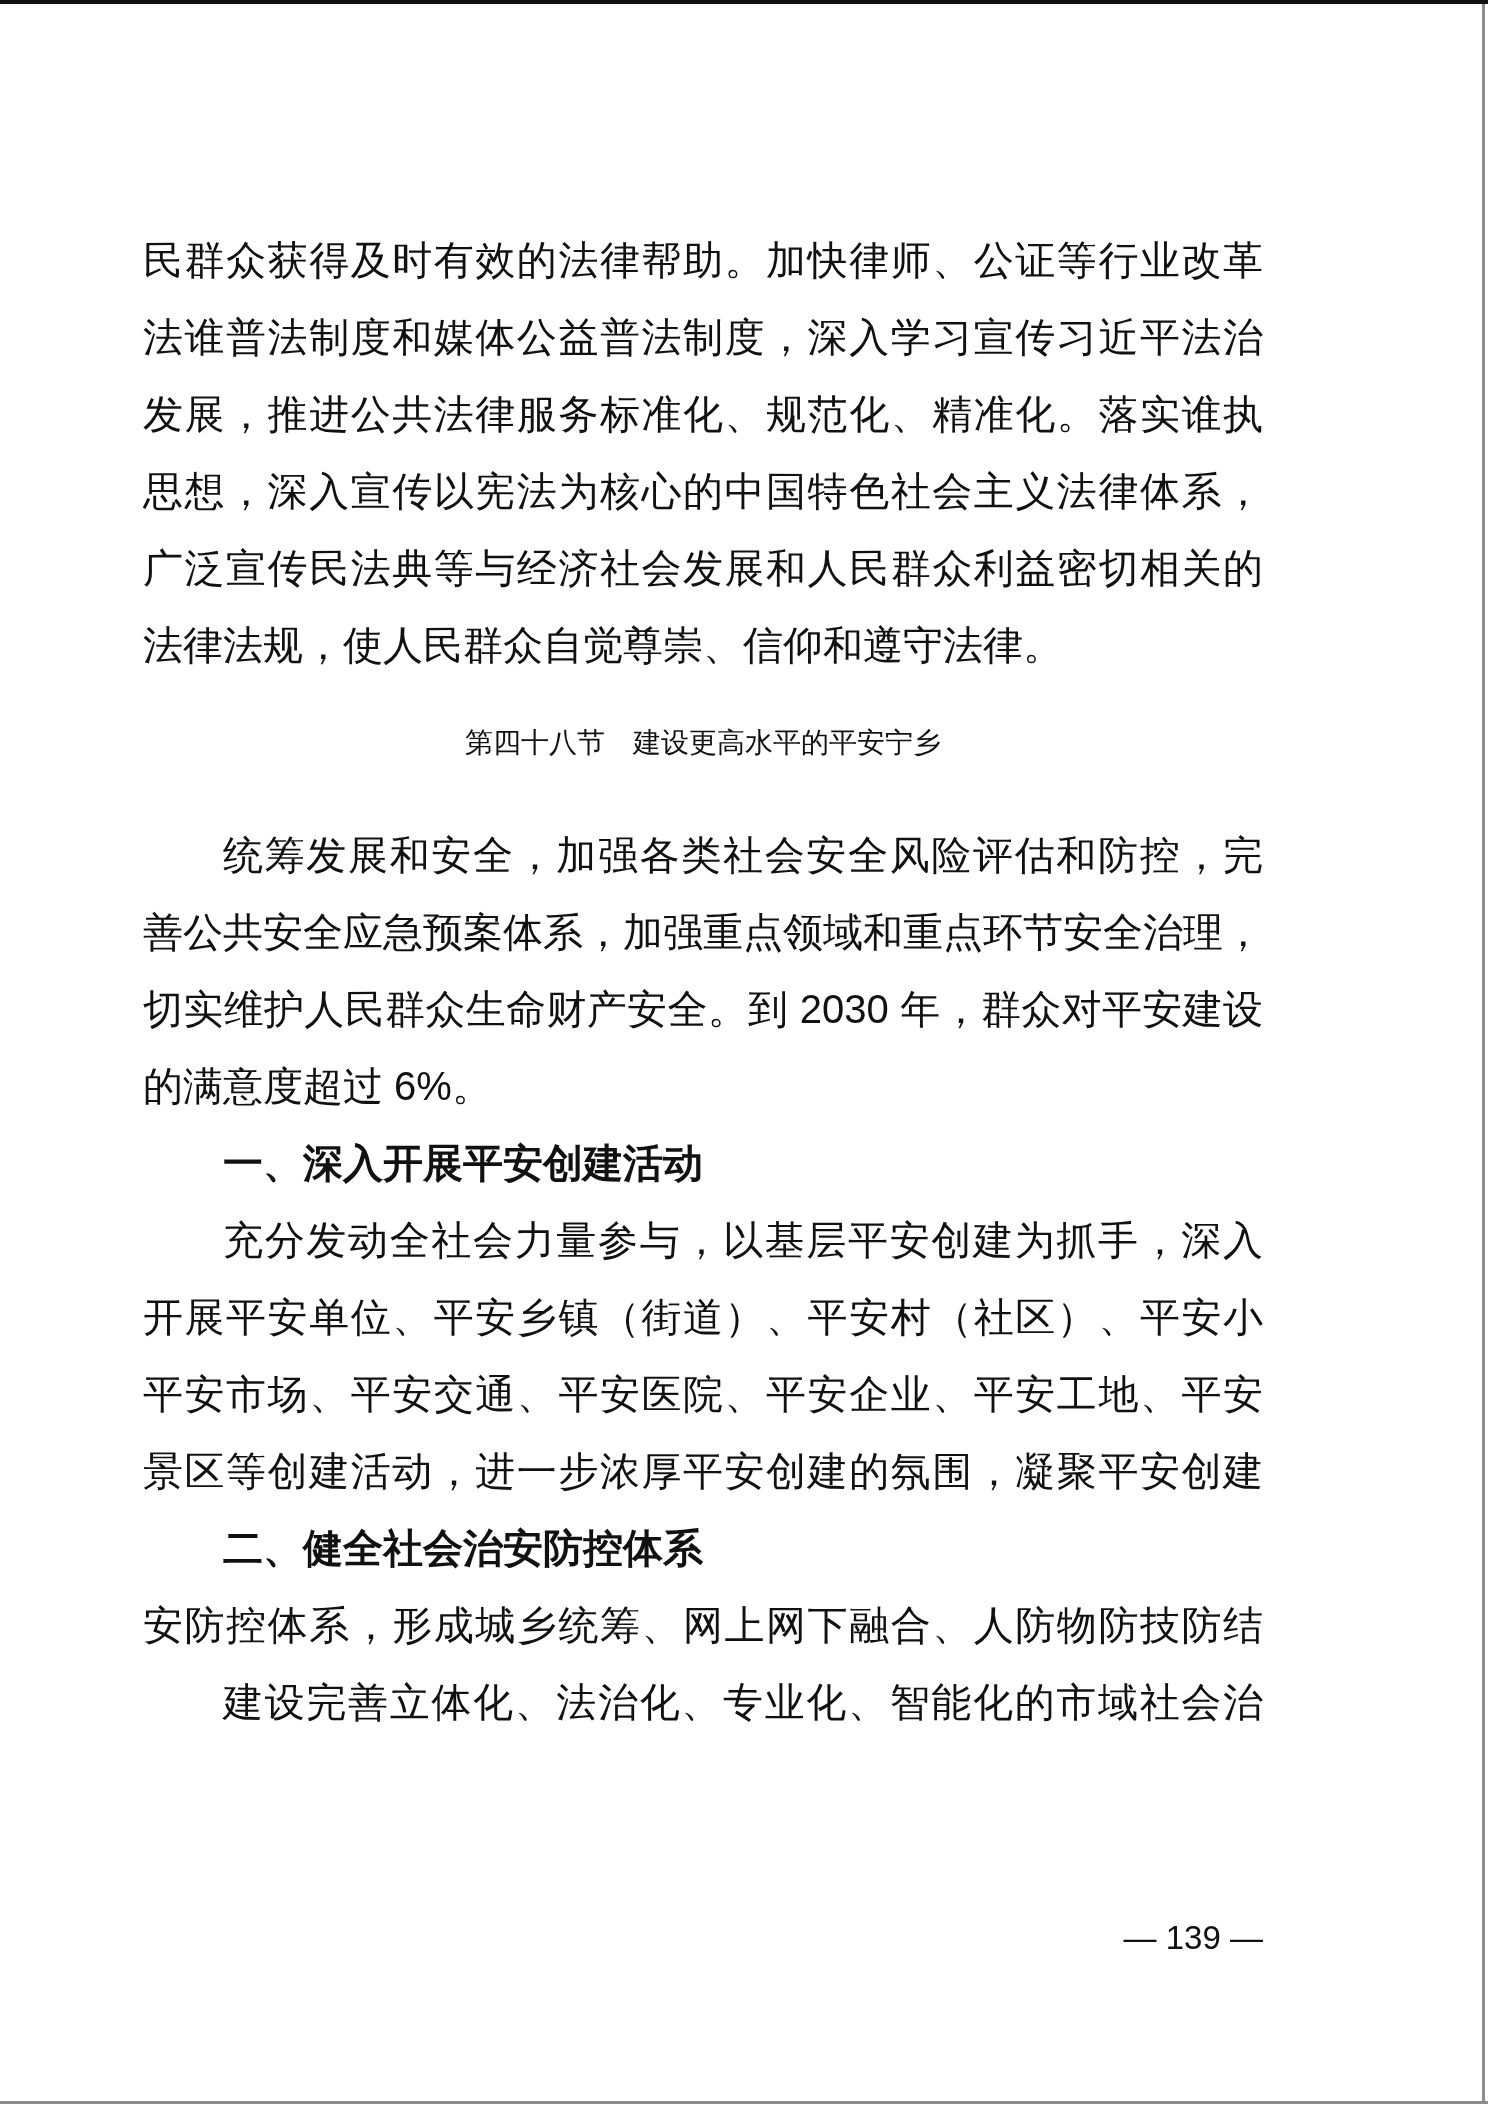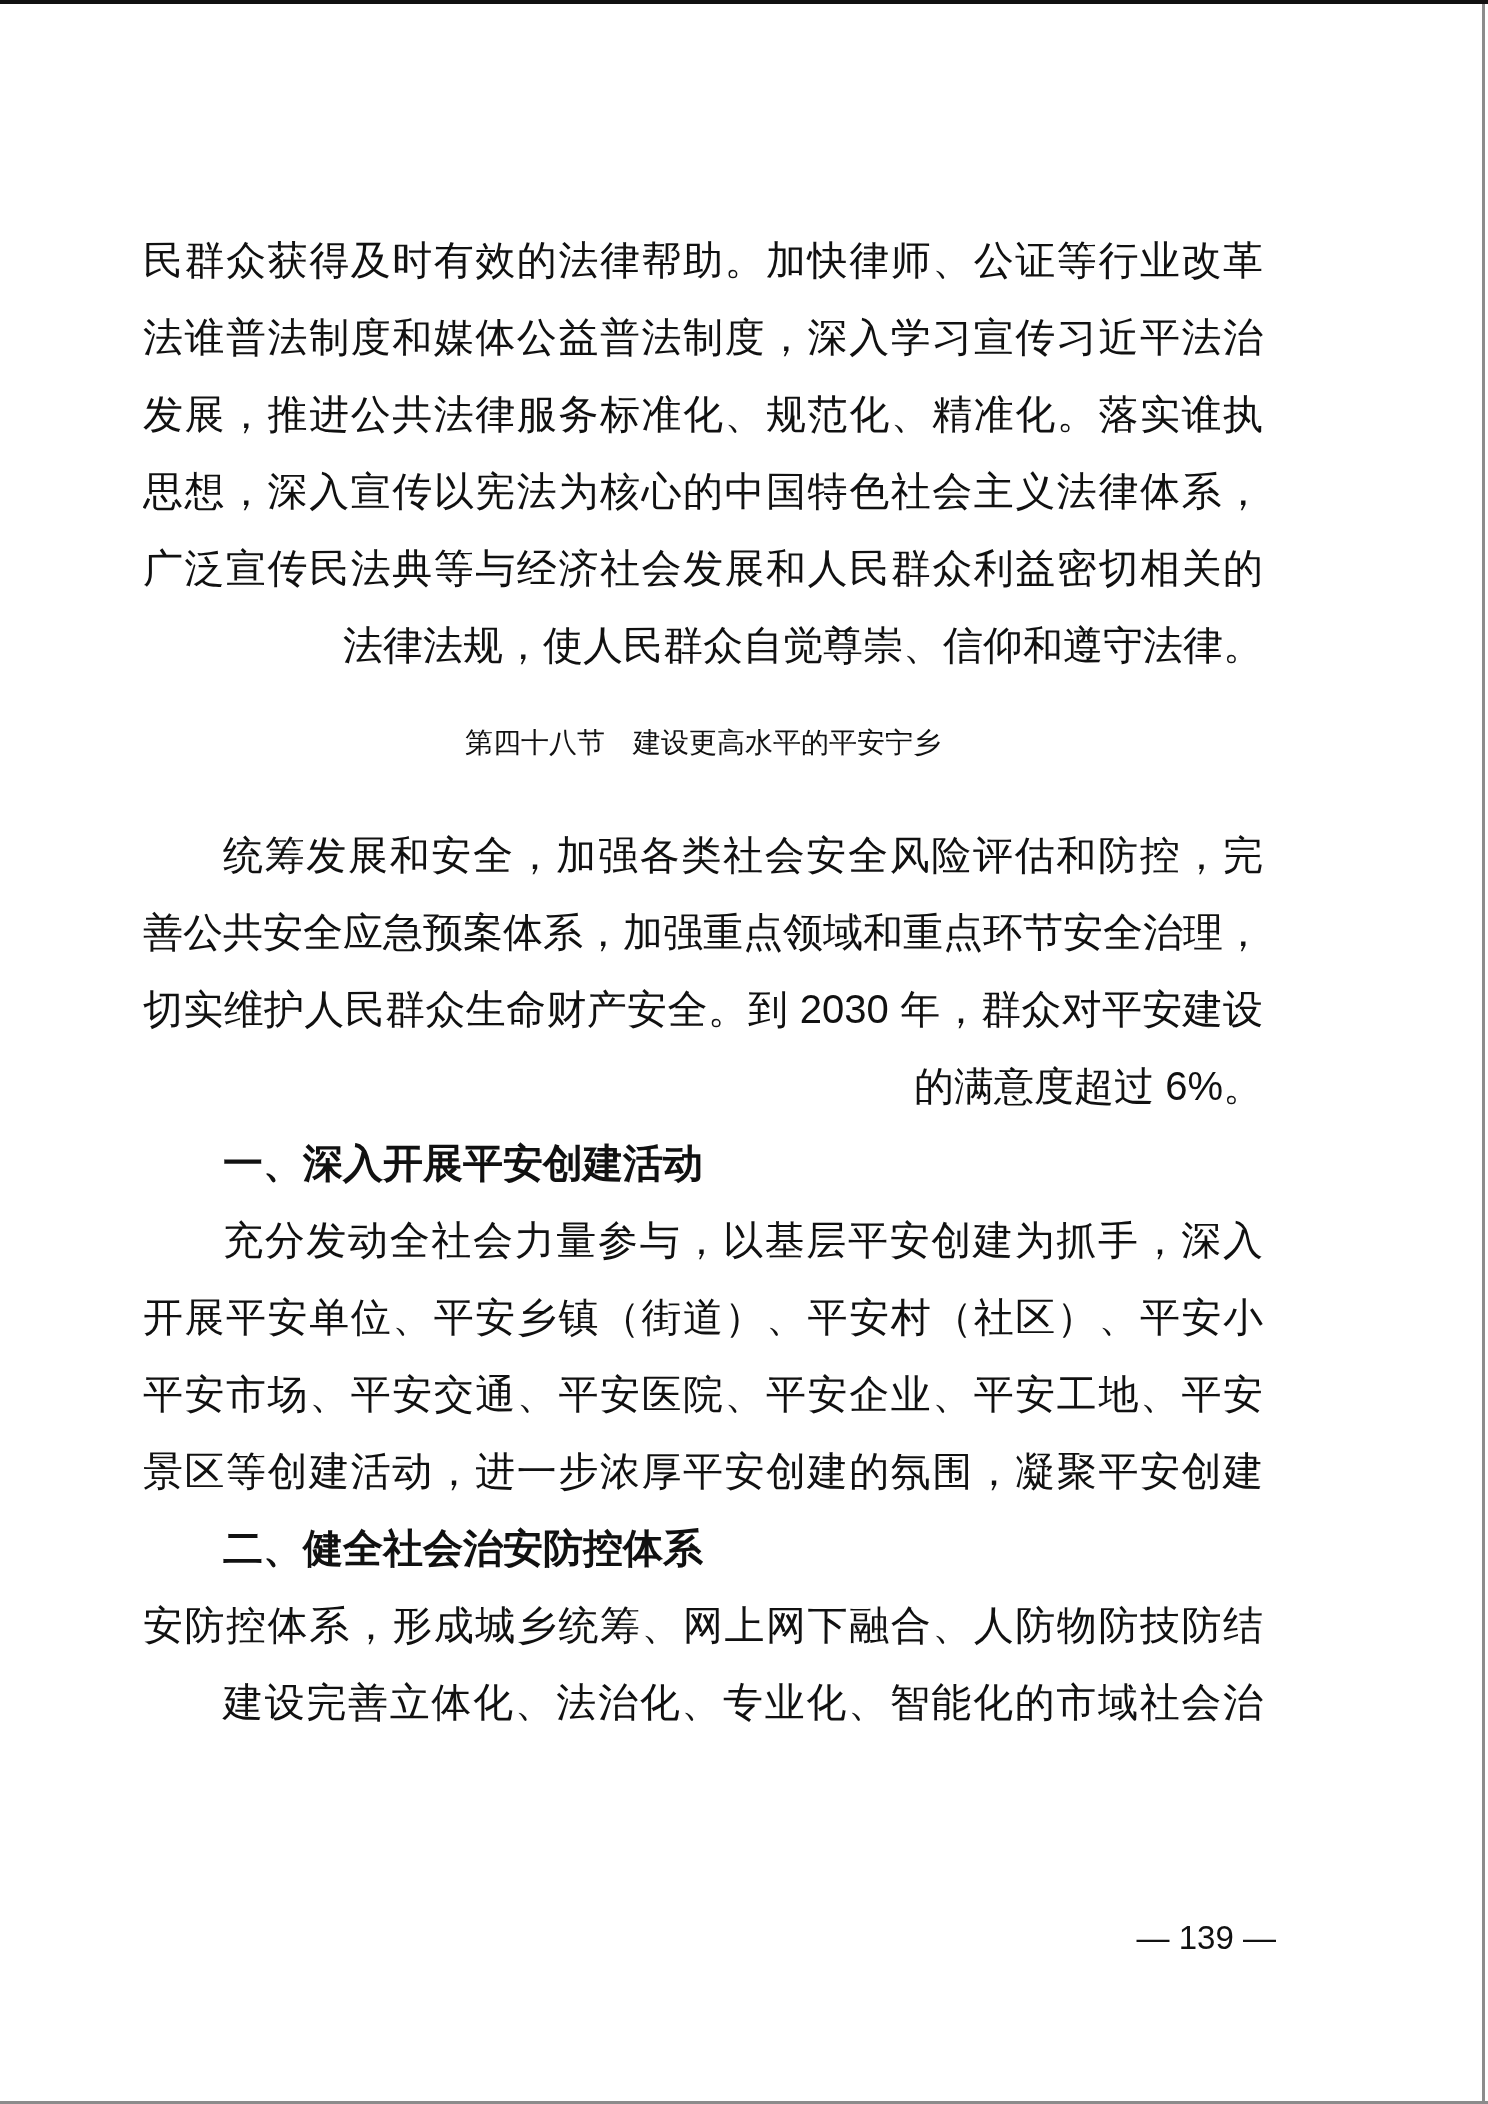--- a/index.html
+++ b/index.html
@@ -35,41 +35,41 @@
   }
   .para { margin: 0; }
   .line { white-space: nowrap; }
   .line.just {
     white-space: normal;
     text-align: justify;
     text-align-last: justify;
     overflow: hidden;
     height: 77px;
   }
-  .line.plain { text-align: right; }
+  .line.plain { text-align: left; }
   .line.indent { text-indent: 2em; }
   .section-heading {
     margin-top: 20px;
     margin-bottom: 36px;
     text-align: center;
     font-weight: normal;
     font-size: 28px;
     line-height: 77px;
   }
   .sub-heading {
     font-weight: bold;
     font-size: 40px;
     line-height: 77px;
     text-indent: 2em;
     text-align: left;
   }
   .page-number {
     position: absolute;
     top: 1918px;
-    right: 212px;
+    right: 225px;
     font-size: 33px;
     line-height: 40px;
     color: #111111;
     white-space: nowrap;
   }
 </style>
 </head>
 <body>
 
 <div class="page">

